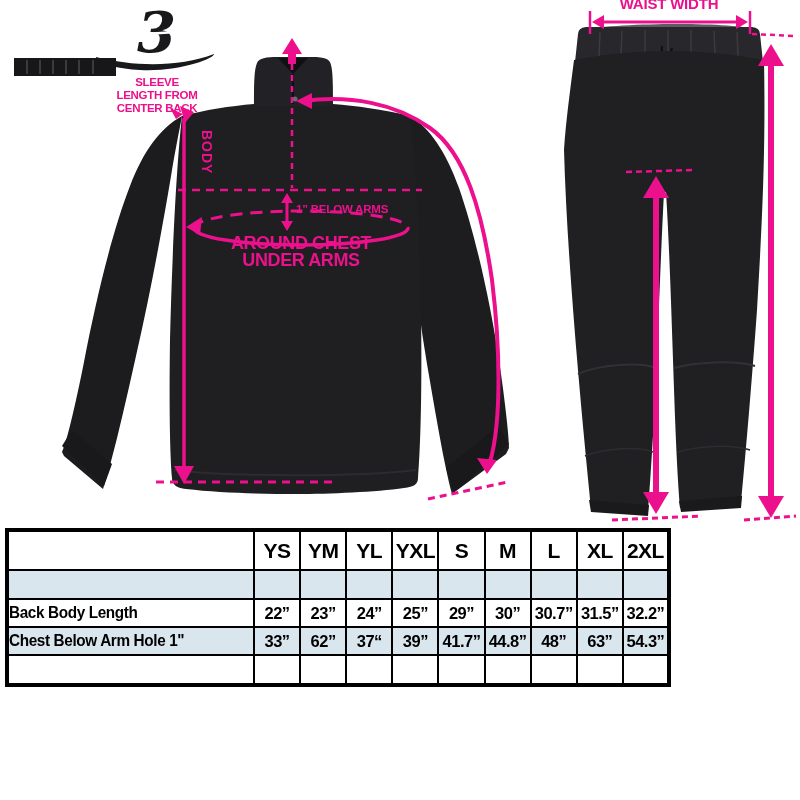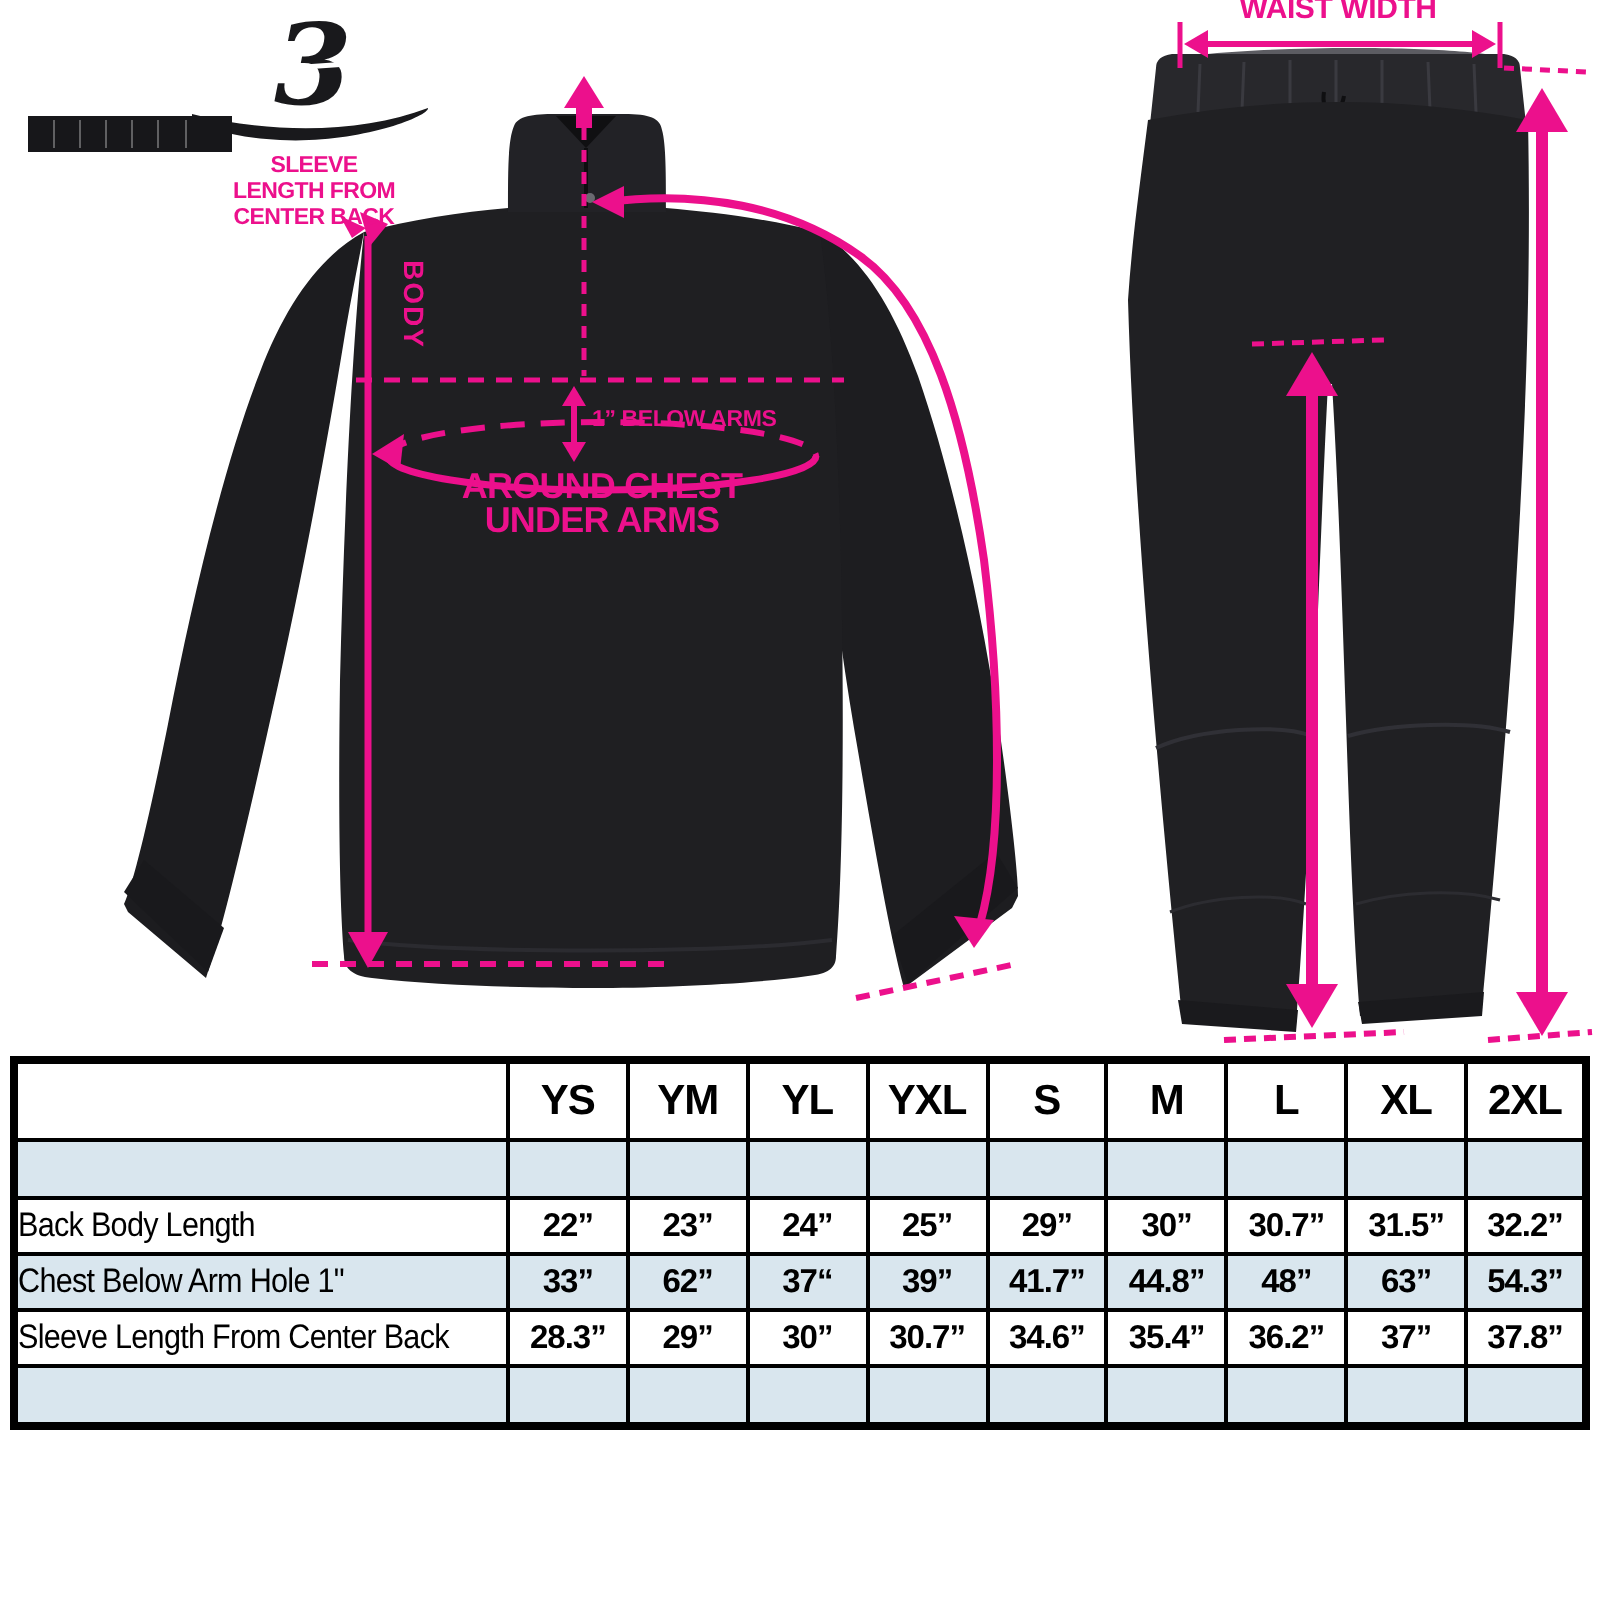--- a/index.html
+++ b/index.html
@@ -2,31 +2,31 @@
 <html><head>
 <meta charset="utf-8">
 <style>
   html,body{margin:0;padding:0;}
   body{
     width:800px;height:800px;background:#ffffff;
     font-family:"Liberation Sans",sans-serif;overflow:hidden;
   }
   .stage{position:relative;width:800px;height:800px;background:#fff;}
   .diagram-svg{position:absolute;left:0;top:0;}
-  .table-wrap{position:absolute;left:5px;top:528px;width:790px;}
+  .table-wrap{position:absolute;left:5px;top:528px;width:666px;}
   table.size-chart{
     width:100%;border-collapse:collapse;border:4px solid #000;
     table-layout:fixed;background:#fff;
   }
   table.size-chart th,table.size-chart td{
     border:2px solid #000;height:26px;padding:0;overflow:hidden;
   }
   table.size-chart thead th{height:37px;font-size:21px;font-weight:bold;letter-spacing:-0.5px;}
   table.size-chart tbody tr:nth-child(odd){background:#d9e6ee;}
-  td.label{text-align:left;padding-left:6px;font-weight:normal;font-size:17px;white-space:nowrap;}
+  td.label{text-align:left;padding-left:6px;font-weight:bold;font-size:17px;white-space:nowrap;}
   td.label .lbl{display:inline-block;transform:scaleX(.9);transform-origin:0 50%;letter-spacing:-0.4px;}
   td.val{text-align:center;font-weight:bold;font-size:16.5px;letter-spacing:-0.5px;white-space:nowrap;}
   tr.spacer td{height:27px;}
   .pinktxt{fill:#EC108C;font-family:"Liberation Sans",sans-serif;font-weight:bold;}
 </style>
 </head>
 <body>
 
 <div class="stage">
 
@@ -222,32 +222,20 @@
             <td class="val">33”</td>
             <td class="val">62”</td>
             <td class="val">37“</td>
             <td class="val">39”</td>
             <td class="val">41.7”</td>
             <td class="val">44.8”</td>
             <td class="val">48”</td>
             <td class="val">63”</td>
             <td class="val">54.3”</td>
           </tr>
-          <tr class="data">
-            <td class="label"><span class="lbl">Sleeve Length From Center Back</span></td>
-            <td class="val">28.3”</td>
-            <td class="val">29”</td>
-            <td class="val">30”</td>
-            <td class="val">30.7”</td>
-            <td class="val">34.6”</td>
-            <td class="val">35.4”</td>
-            <td class="val">36.2”</td>
-            <td class="val">37”</td>
-            <td class="val">37.8”</td>
-          </tr>
           <tr class="spacer">
             <td class="label"><span class="lbl"></span></td>
             <td class="val"></td>
             <td class="val"></td>
             <td class="val"></td>
             <td class="val"></td>
             <td class="val"></td>
             <td class="val"></td>
             <td class="val"></td>
             <td class="val"></td>

